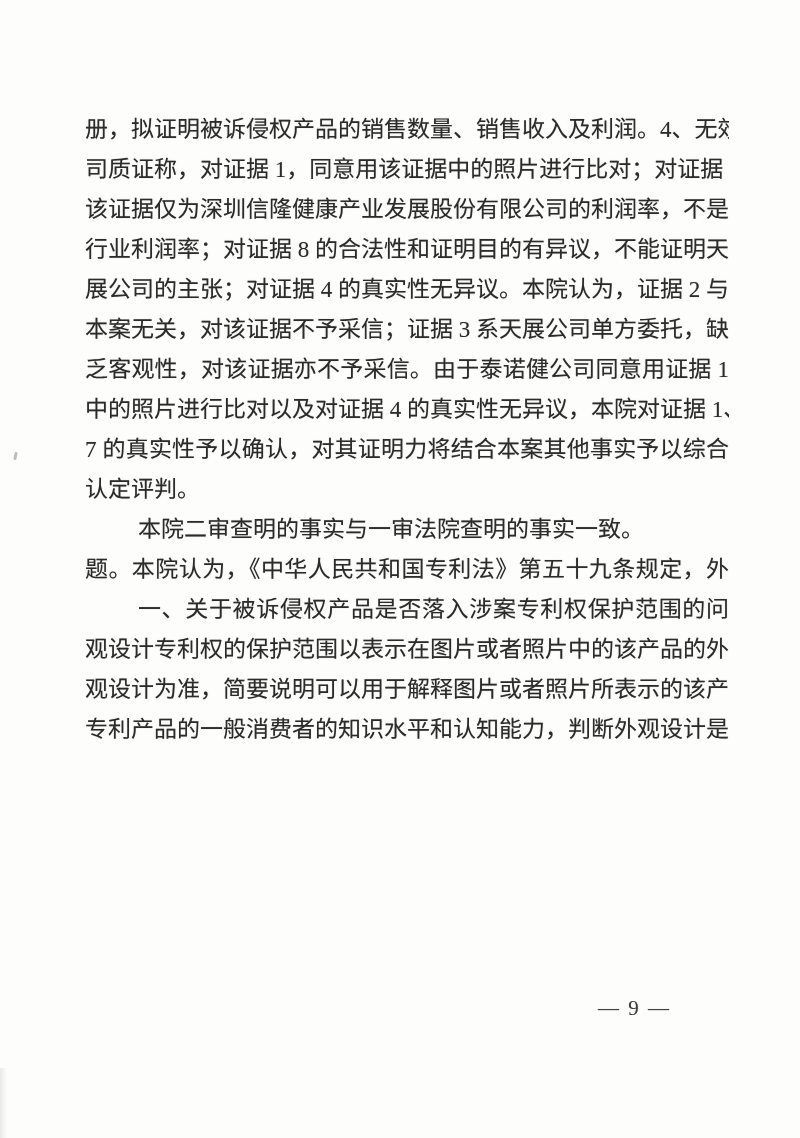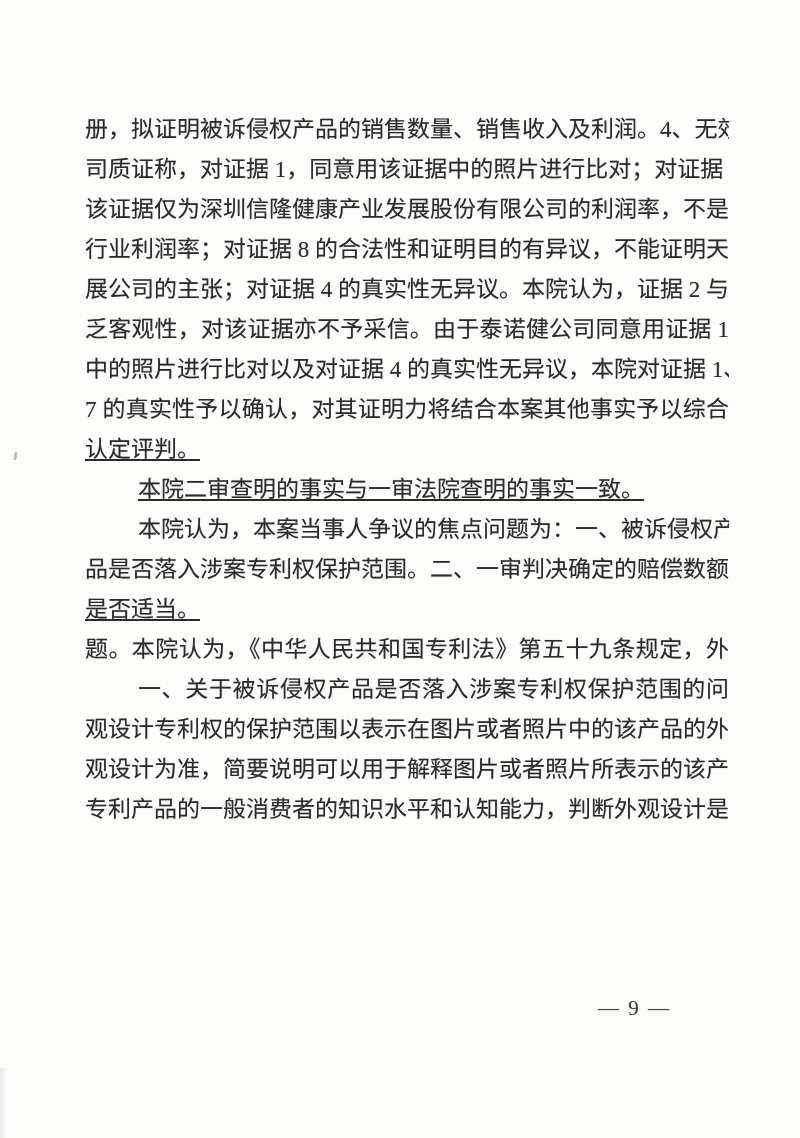--- a/index.html
+++ b/index.html
@@ -35,21 +35,20 @@
     text-justify: inter-character;
     text-shadow: 0 0 1px rgba(45,45,45,0.35);
     overflow: hidden;
     white-space: nowrap;
   }
   .line.indent {
     text-indent: 2.3em;
   }
   .line.last {
     text-align-last: left;
-    text-decoration: underline;
   }
   .page-number {
     position: absolute;
     left: 598px;
     top: 996px;
     width: 90px;
     font-size: 21px;
     letter-spacing: 2px;
     color: #3a3a3a;
     text-shadow: 0 0 1px rgba(45,45,45,0.3);
@@ -78,32 +77,28 @@
 <body>
 
 <div class="page">
   <main class="text-block">
       <div class="paragraph">
         <div class="line">册，拟证明被诉侵权产品的销售数量、销售收入及利润。4、无效</div>
         <div class="line">司质证称，对证据 1，同意用该证据中的照片进行比对；对证据 2，</div>
         <div class="line">该证据仅为深圳信隆健康产业发展股份有限公司的利润率，不是</div>
         <div class="line">行业利润率；对证据 8 的合法性和证明目的有异议，不能证明天</div>
         <div class="line">展公司的主张；对证据 4 的真实性无异议。本院认为，证据 2 与</div>
+        <div class="line">本案无关，对该证据不予采信；证据 3 系天展公司单方委托，缺</div>
         <div class="line">乏客观性，对该证据亦不予采信。由于泰诺健公司同意用证据 1</div>
         <div class="line">中的照片进行比对以及对证据 4 的真实性无异议，本院对证据 1、</div>
         <div class="line">7 的真实性予以确认，对其证明力将结合本案其他事实予以综合</div>
         <div class="line last">认定评判。</div>
       </div>
       <div class="paragraph">
         <div class="line indent last">本院二审查明的事实与一审法院查明的事实一致。</div>
-      </div>
-      <div class="paragraph">
-        <div class="line indent">本院认为，本案当事人争议的焦点问题为：一、被诉侵权产</div>
-        <div class="line">品是否落入涉案专利权保护范围。二、一审判决确定的赔偿数额</div>
-        <div class="line last">是否适当。</div>
       </div>
       <div class="paragraph">
         <div class="line">题。本院认为，《中华人民共和国专利法》第五十九条规定，外</div>
         <div class="line indent">一、关于被诉侵权产品是否落入涉案专利权保护范围的问</div>
         <div class="line">观设计专利权的保护范围以表示在图片或者照片中的该产品的外</div>
         <div class="line">观设计为准，简要说明可以用于解释图片或者照片所表示的该产</div>
         <div class="line">专利产品的一般消费者的知识水平和认知能力，判断外观设计是</div>
       </div>
     </main>
   <div class="page-number">— 9 —</div>

